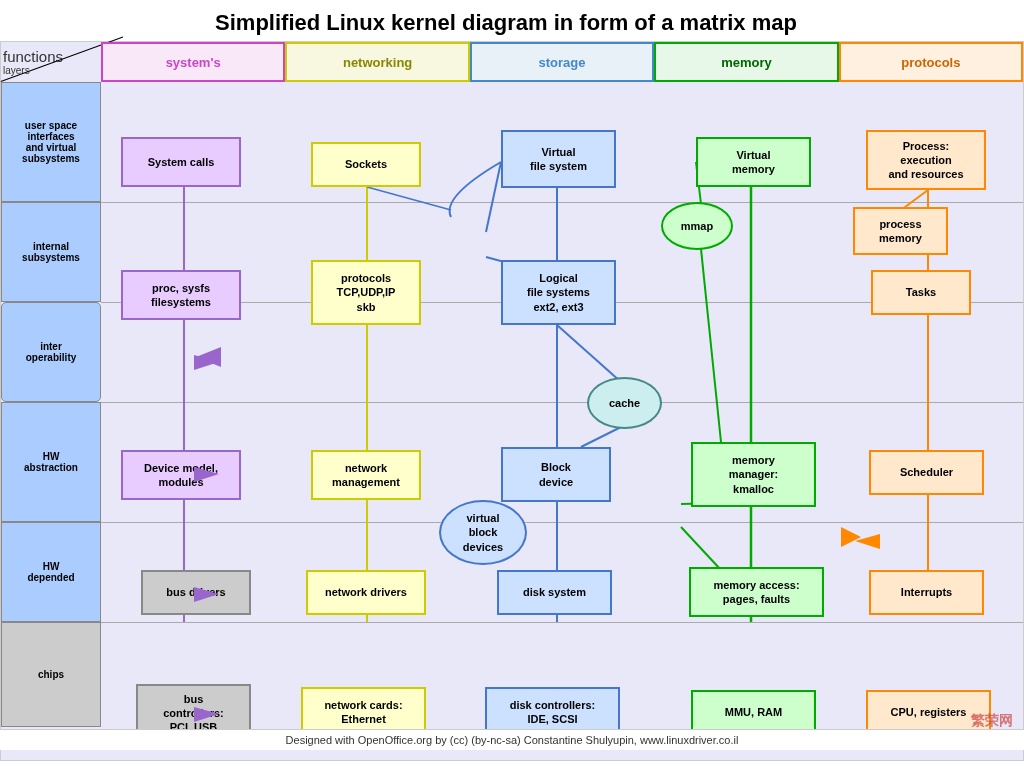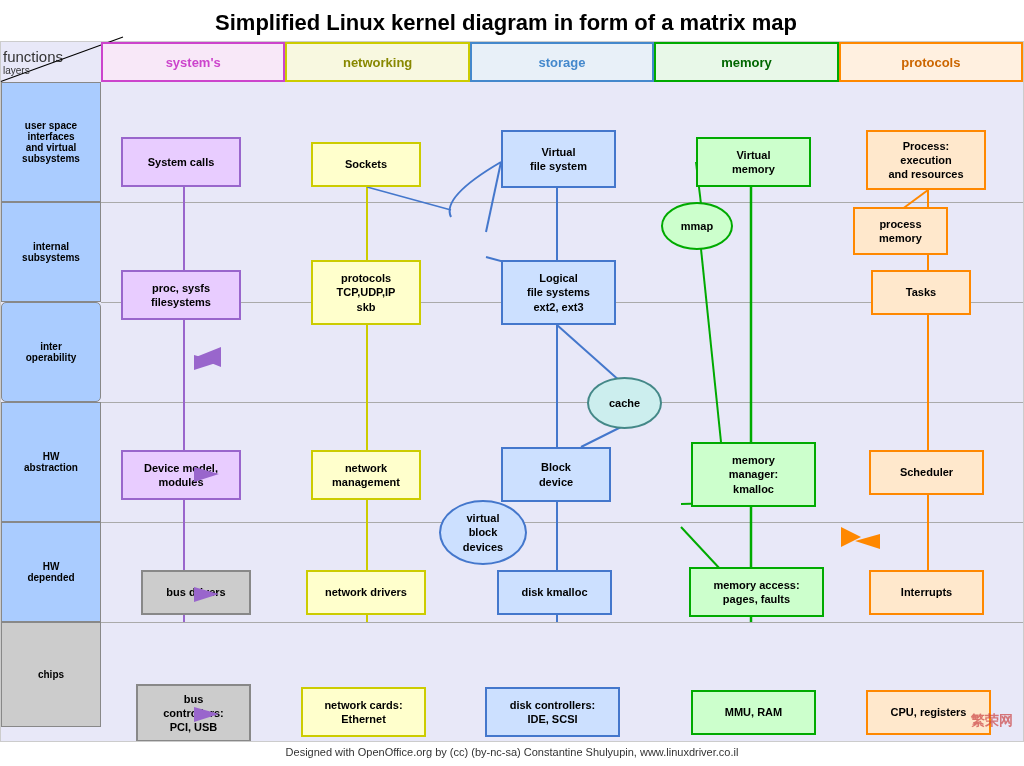--- a/index.html
+++ b/index.html
@@ -120,21 +120,21 @@
       top: 0;
       left: 0;
       width: 1024px;
       height: 720px;
       pointer-events: none;
     }
     
     
     .footer {
       position: absolute;
-      bottom: 4px;
+      bottom: 16px;
       width: 100%;
       text-align: center;
       font-size: 11px;
       color: #333;
       padding: 4px;
       background: #fff;
       border-top: 1px solid #ccc;
     }
     
     .watermark {
@@ -339,21 +339,21 @@
 
     <div class="box gray" style="left:140px;top:528px;width:110px;height:45px;">
       <span>bus drivers</span>
     </div>
 
     <div class="box yellow" style="left:305px;top:528px;width:120px;height:45px;">
       <span>network drivers</span>
     </div>
 
     <div class="box blue" style="left:496px;top:528px;width:115px;height:45px;">
-      <span>disk kmalloc</span>
+      <span>disk system</span>
     </div>
 
     <div class="box green" style="left:688px;top:525px;width:135px;height:50px;">
       <span style="white-space:pre-line;">memory access:
 pages, faults</span>
     </div>
 
     <div class="box orange" style="left:868px;top:528px;width:115px;height:45px;">
       <span>Interrupts</span>
     </div>

